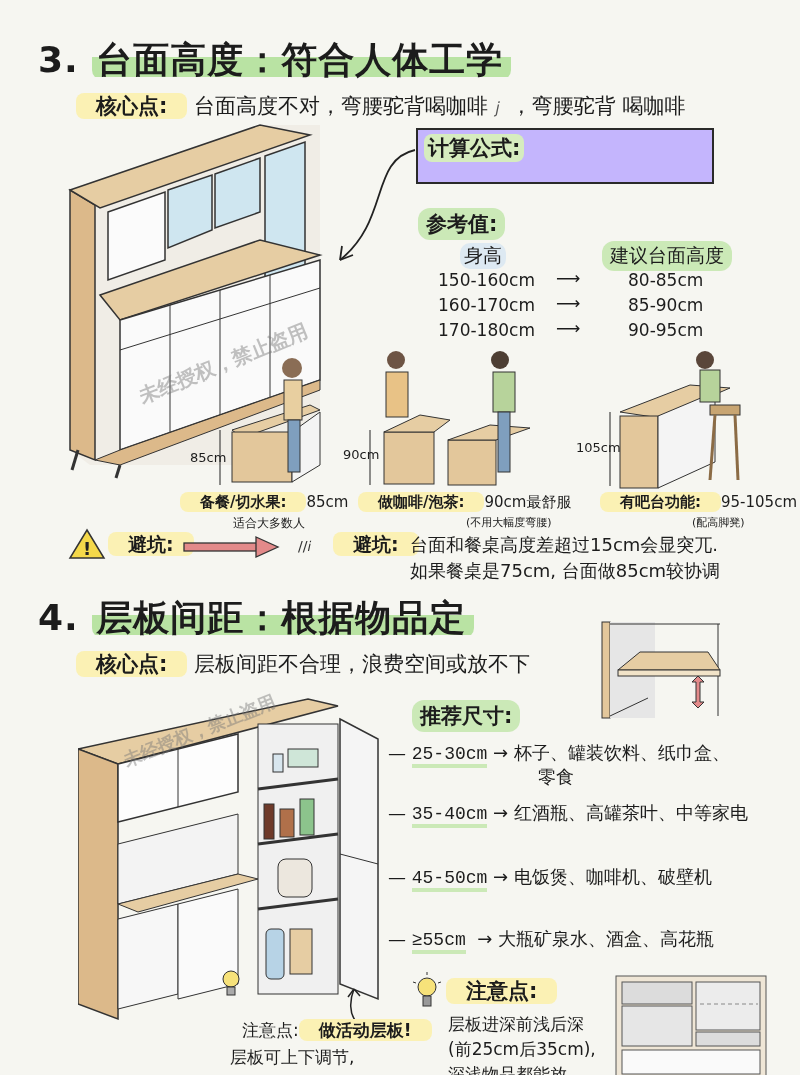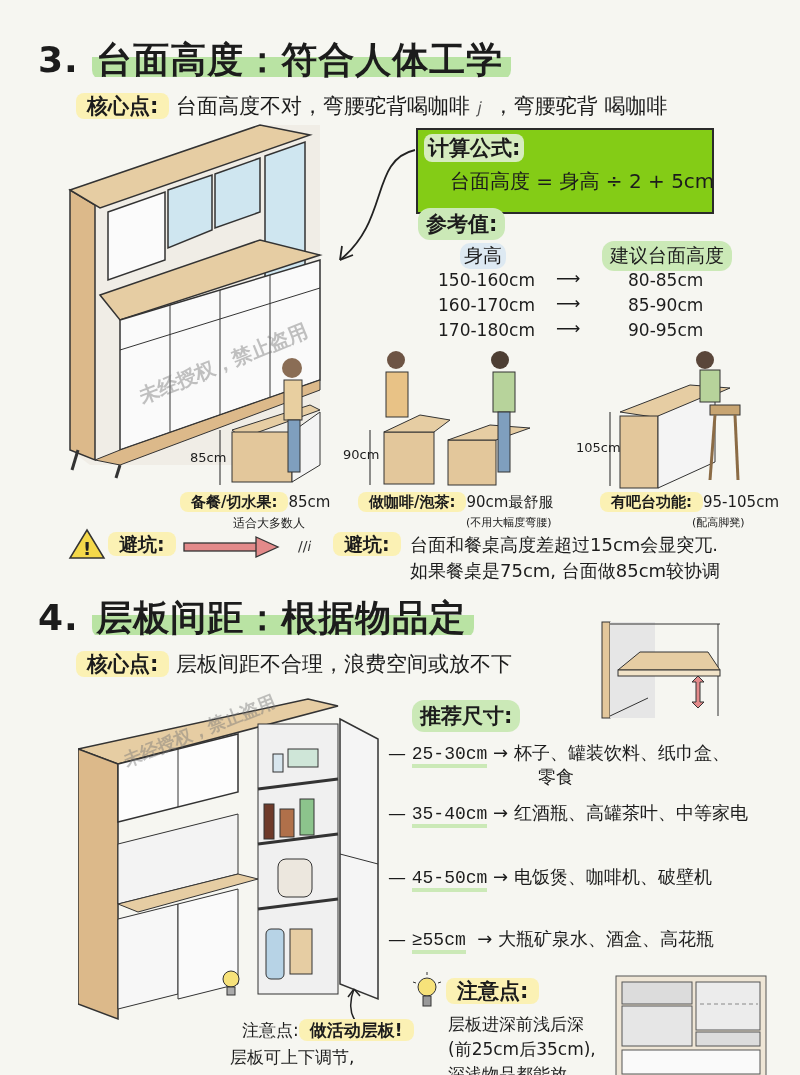--- a/index.html
+++ b/index.html
@@ -2,24 +2,24 @@
 <html><head>
 <meta charset="utf-8">
 <style>
   * { box-sizing: border-box; margin: 0; padding: 0; }
   html, body { width: 800px; height: 1075px; overflow: hidden; }
   body { background: #f6f6f1; font-family: "DejaVu Sans", "Liberation Sans", sans-serif; color: #1c1c1c; position: relative; }
   .abs { position: absolute; }
   .h1 { font-size: 36px; font-weight: bold; letter-spacing: 1px; line-height: 1; white-space: nowrap; }
   .hl-green { background: linear-gradient(to bottom, transparent 45%, #b9e3a3 45%, #b9e3a3 92%, transparent 92%); border-radius: 10px; padding: 0 8px 0 4px; }
   .hl-green-full { background: #cbe9b7; border-radius: 12px; padding: 2px 8px; }
-  .hl-yellow { background: #fbf1b4; border-radius: 8px; padding: 1px 11px; }
+  .hl-yellow { background: #fbf1b4; border-radius: 8px; padding: 1px 20px; }
   .core { font-size: 21px; white-space: nowrap; }
   .core b { font-weight: bold; }
-  .formula { left: 416px; top: 128px; width: 298px; height: 86px; background: #84cc16; border: 2px solid #2a2a2a; }
+  .formula { left: 416px; top: 128px; width: 298px; height: 56px; background: #c4b5fd; border: 2px solid #2a2a2a; }
   .formula .lbl { position: absolute; left: 6px; top: 4px; font-size: 21px; font-weight: bold; background: #d6ecbf; border-radius: 8px; padding: 0 4px; }
   .formula .eq { position: absolute; left: 32px; top: 38px; font-size: 20px; white-space: nowrap; }
   .ref-title { font-size: 21px; font-weight: bold; }
   .tbl-h { font-size: 19px; font-weight: normal; white-space: nowrap; }
   .tbl-r { font-size: 17px; white-space: nowrap; }
   .caption { font-size: 15px; white-space: nowrap; }
   .caption b { font-weight: bold; }
   .sub { font-size: 11px; white-space: nowrap; color: #222; }
   .tip { font-size: 19px; white-space: nowrap; line-height: 1.3; }
   .size-row { font-size: 18px; white-space: nowrap; line-height: 1.25; }
@@ -67,21 +67,20 @@
 </svg>
 <div class="abs wm" style="left:135px; top:385px;">未经授权，禁止盗用</div>
 
 <svg class="abs" style="left:320px; top:140px;" width="100" height="130">
   <path d="M95,10 C50,20 70,80 20,120" fill="none" stroke="#222" stroke-width="1.8"></path>
   <path d="M20,120 L22,106 M20,120 L33,115" stroke="#222" stroke-width="1.8" fill="none"></path>
 </svg>
 
 <div class="abs formula">
   <span class="lbl">计算公式:</span>
-  <span class="eq">台面高度 = 身高 ÷ 2 + 5cm</span>
 </div>
 
 <div class="abs ref-title hl-green-full" style="left:418px; top:208px;">参考值:</div>
 <div class="abs tbl-h" style="left:460px; top:243px; background:#dde9f2; border-radius:10px; padding:0 4px;">身高</div>
 <div class="abs tbl-h hl-green-full" style="left:602px; top:241px;">建议台面高度</div>
 
 <div class="abs tbl-r" style="left:438px; top:270px;">150-160cm</div>
 <div class="abs tbl-r" style="left:556px; top:268px;">⟶</div>
 <div class="abs tbl-r" style="left:628px; top:270px;text-align:center;">80-85cm</div>
 

